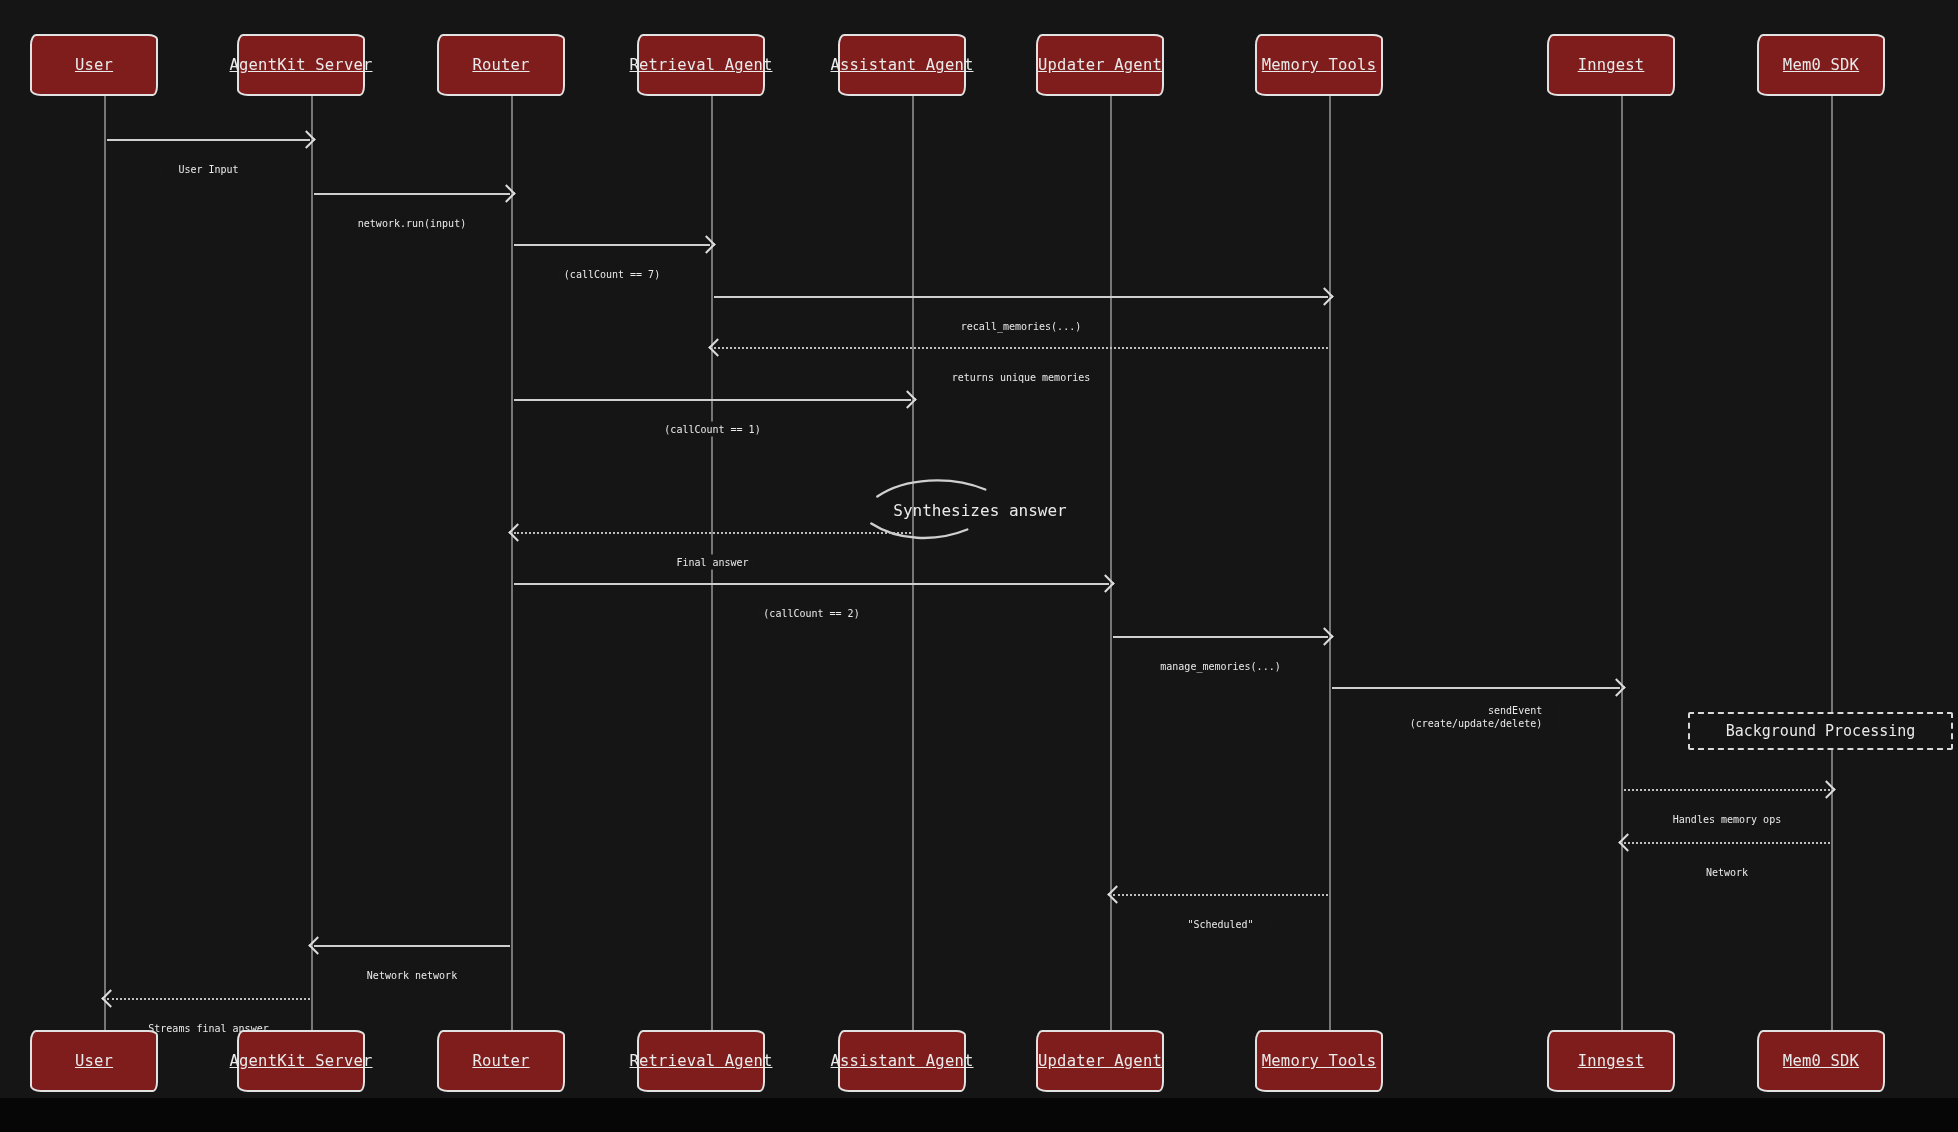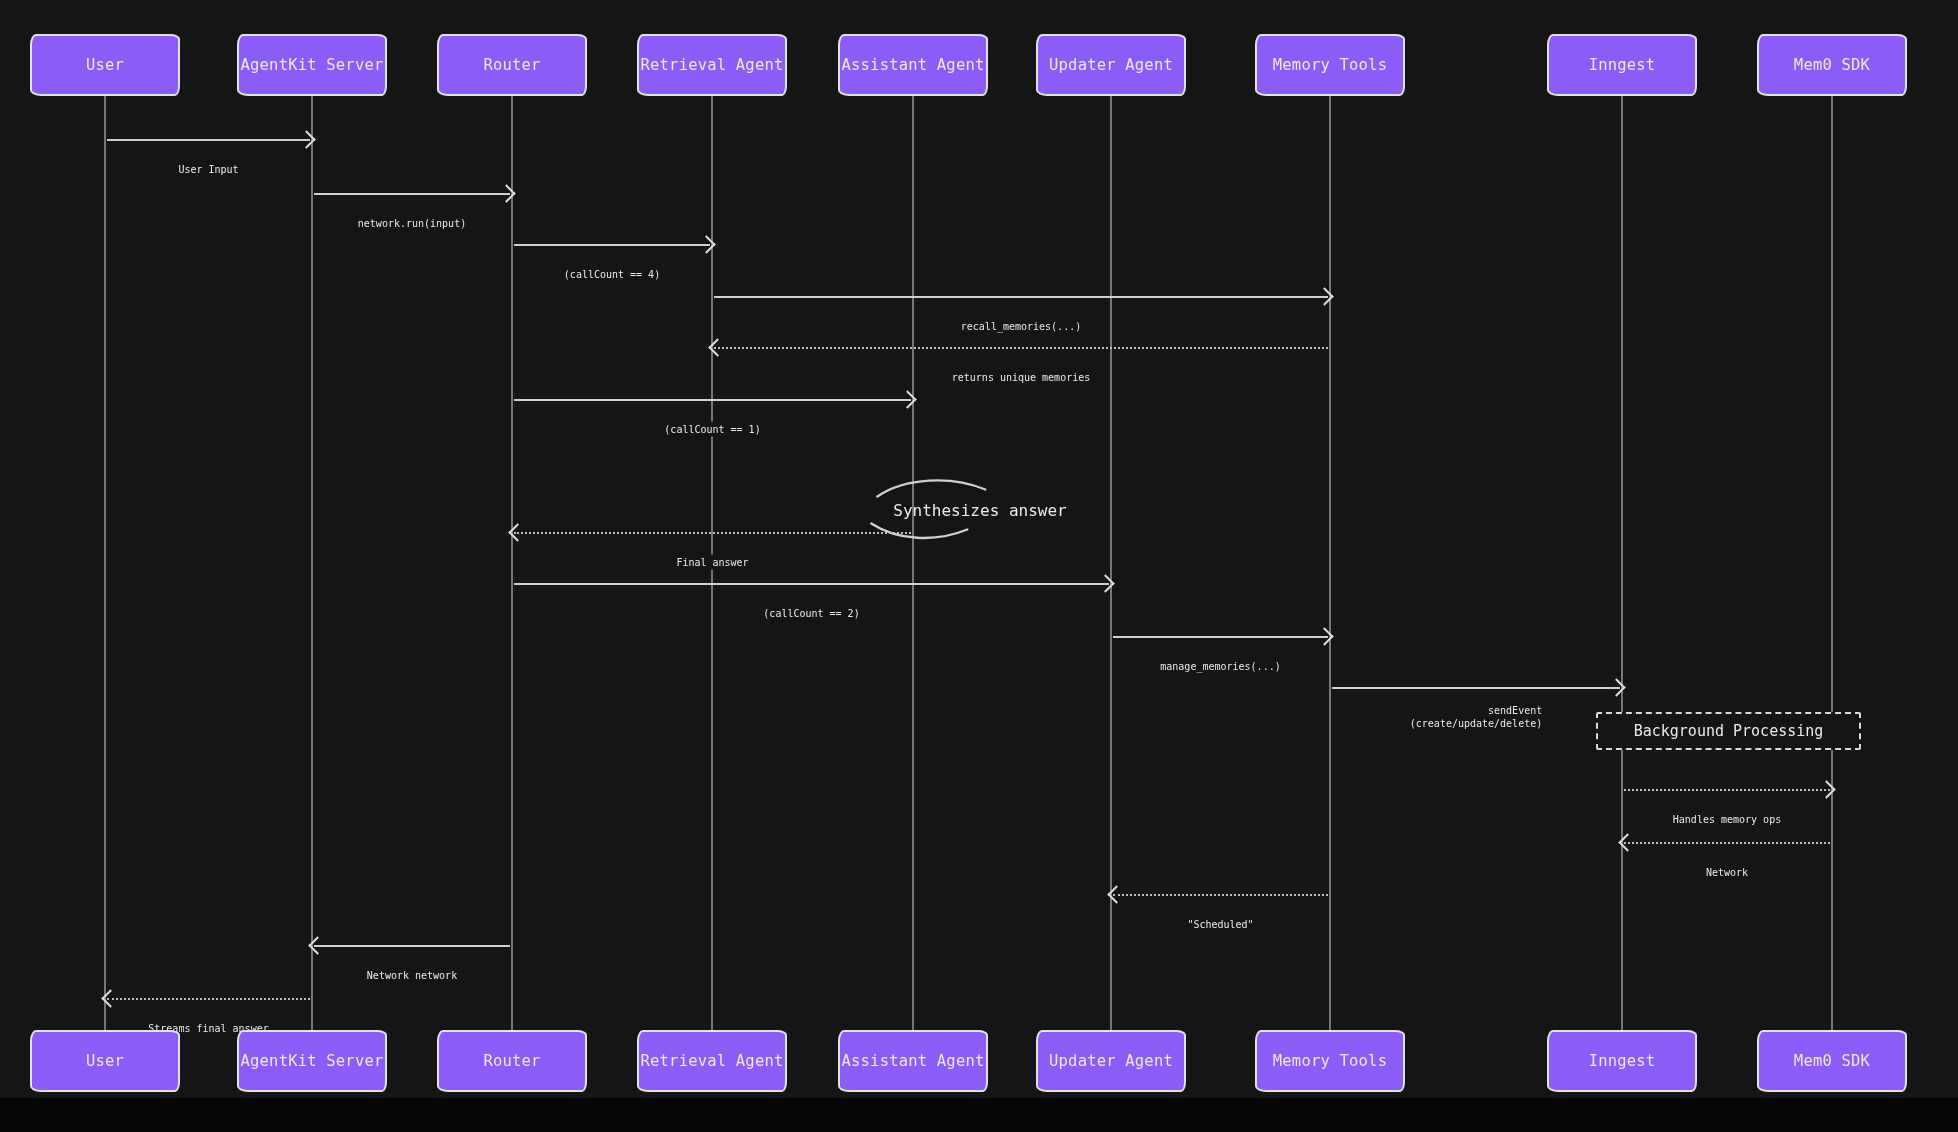--- a/index.html
+++ b/index.html
@@ -6,25 +6,26 @@
   html,body { width:1958px; height:1132px; background:#0b0b0b; overflow:hidden; }
   .canvas {
     position:relative; width:1958px; height:1132px;
     background:var(--background,#151515);
     font-family:"DejaVu Sans Mono","Liberation Mono",monospace;
     color:var(--text,#eaeaea);
     overflow:hidden;
   }
   
   .actor {
-    position:absolute; width:150px; height:62px;
-    border:2px solid var(--stroke,#e2e2e2); background:#8b5cf6;
+    position:absolute; width:128px; height:62px;
+    border:2px solid var(--stroke,#e2e2e2); background:#7f1d1d;
     display:flex; align-items:center; justify-content:center;
     font-size:15.5px; letter-spacing:.2px; white-space:nowrap;
     border-radius:6px 10px 5px 11px / 11px 5px 10px 6px;
+    text-decoration:underline;
   }
   .actor.top { top:34px; }
   .actor.bottom { top:1030px; }
   
   .lifeline {
     position:absolute; top:96px; height:934px; width:1.6px;
     background:#8f8f8f; opacity:.8;
   }
   
   .msg { position:absolute; height:0; }
@@ -107,21 +108,21 @@
 
   <div class="msg solid right" style="left:312px;top:194px;width:200px">
     <div class="line"></div>
     <div class="head"></div>
     <div class="label">network.run(input)</div>
   </div>
 
   <div class="msg solid right" style="left:512px;top:245px;width:200px">
     <div class="line"></div>
     <div class="head"></div>
-    <div class="label">(callCount == 4)</div>
+    <div class="label">(callCount == 7)</div>
   </div>
 
   <div class="msg solid right" style="left:712px;top:297px;width:618px">
     <div class="line"></div>
     <div class="head"></div>
     <div class="label">recall_memories(...)</div>
   </div>
 
   <div class="msg dotted left" style="left:712px;top:348px;width:618px">
     <div class="line"></div>
@@ -165,21 +166,21 @@
 
   <div class="msg solid right" style="left:1330px;top:688px;width:292px">
     <div class="line"></div>
     <div class="head"></div>
     <div class="label two">
       <div>sendEvent</div>
       <div>(create/update/delete)</div>
     </div>
   </div>
 
-  <div class="bg-box" style="left:1596px;top:712px;width:265px;height:38px">
+  <div class="bg-box" style="left:1688px;top:712px;width:265px;height:38px">
     <span>Background Processing</span>
   </div>
 
   <div class="msg dotted right" style="left:1622px;top:790px;width:210px">
     <div class="line"></div>
     <div class="head"></div>
     <div class="label">Handles memory ops</div>
   </div>
 
   <div class="msg dotted left" style="left:1622px;top:843px;width:210px">

